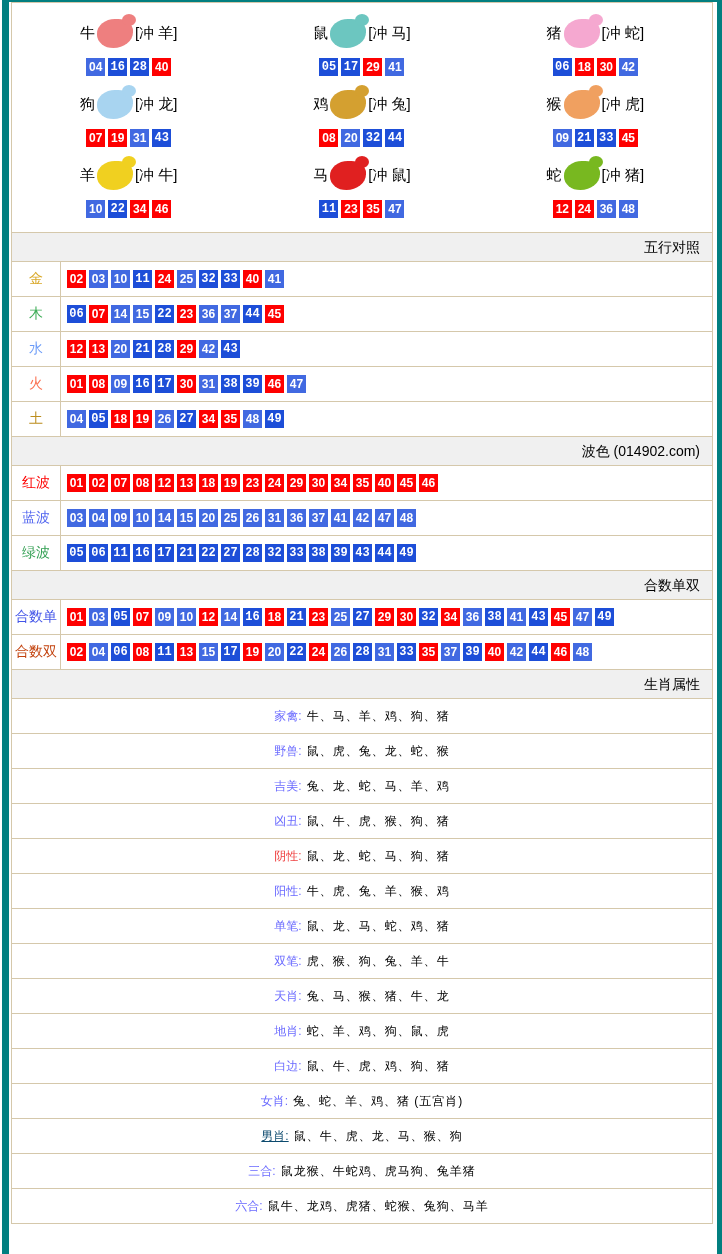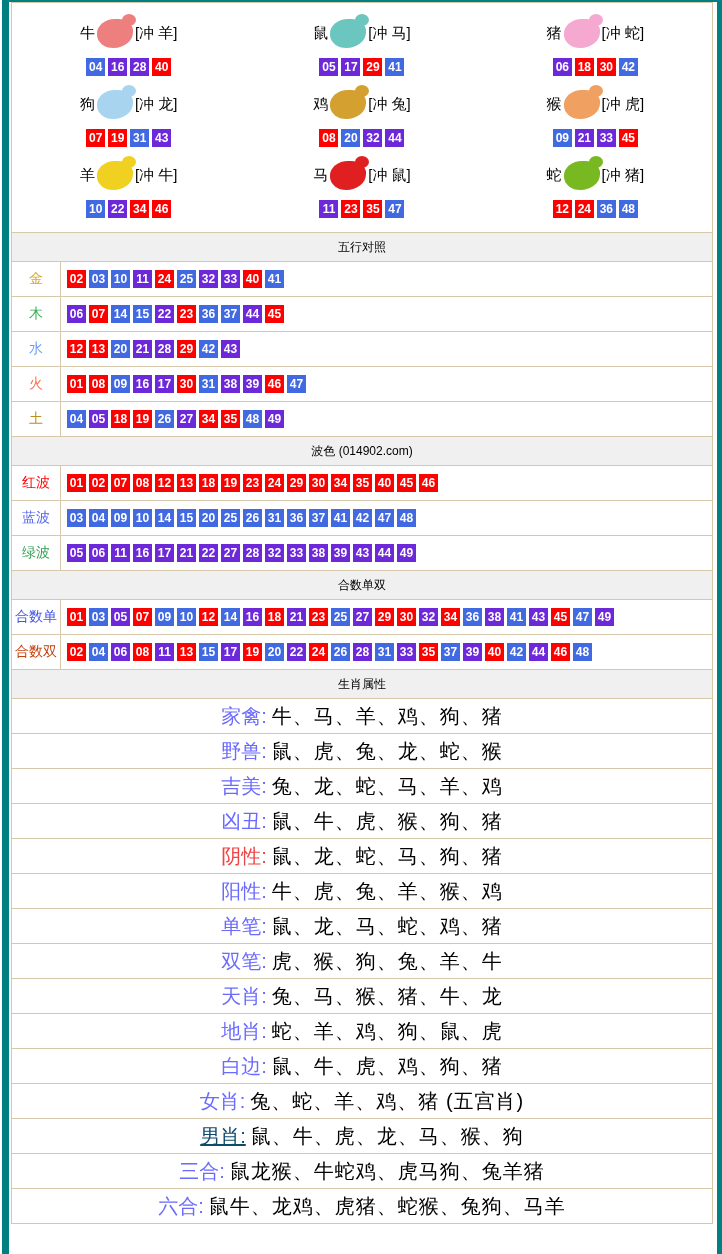--- a/index.html
+++ b/index.html
@@ -20,31 +20,31 @@
   .zcell{text-align:center;padding:2px 0 4px;}
   .ztitle{height:44px;display:flex;align-items:center;justify-content:center;font-size:15px;}
   .zicon{width:36px;height:29px;display:inline-block;margin:0 2px;border-radius:55% 45% 60% 50%;position:relative;}
   .zicon::after{content:"";position:absolute;right:-3px;top:-5px;width:14px;height:12px;border-radius:50%;background:inherit;}
   .znums{display:flex;justify-content:center;gap:3px;margin-top:3px;}
   
   .ball{width:19px;height:18px;line-height:18px;text-align:center;display:inline-block;
         color:#fff;font-size:12px;font-weight:bold;}
   .ball.red{background:#fe0000;}
   .ball.blue{background:#4169e1;}
-  .ball.green{background:#6d28d9;}
+  .ball.green{background:#1d4ed8;font-family:Liberation Mono, monospace;}
   
-  .sec-header{background:#f0f0f0;border-top:1px solid #d5c8ab;text-align:center;
-              font-size:12px;line-height:16px;padding:6px 4px;}
+  .sec-header{background:#f0f0f0;border-top:1px solid #d5c8ab;text-align:right;
+              font-size:14px;line-height:16px;padding:6px 12px;}
   
   .num-row{display:flex;border-top:1px solid #d5c8ab;align-items:stretch;}
   .label-cell{width:48px;flex:0 0 48px;border-right:1px solid #d5c8ab;display:flex;
               align-items:center;justify-content:center;font-size:14px;}
   .nums-cell{display:flex;align-items:center;gap:3px;padding:8px 6px;flex-wrap:wrap;}
   
-  .attr-row{border-top:1px solid #d5c8ab;text-align:center;font-size:20px;line-height:16px;padding:9px 0;}
+  .attr-row{border-top:1px solid #d5c8ab;text-align:center;font-size:12px;line-height:16px;padding:9px 0;}
   .attr-label{margin-right:5px;}
   .attr-value{color:#000;letter-spacing:1px;}
 </style>
 </head>
 <body>
 
 <div class="frame">
   <div class="main-table">
 
     <div id="zodiac-grid" class="zodiac-grid">

